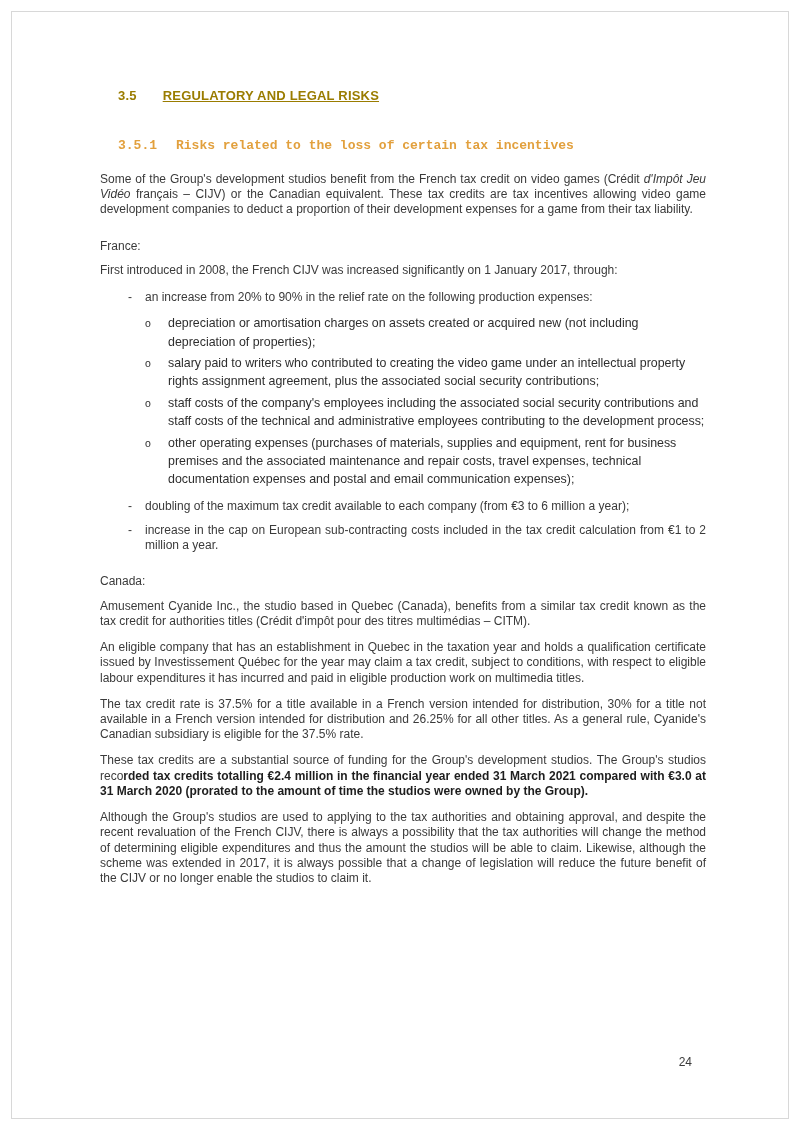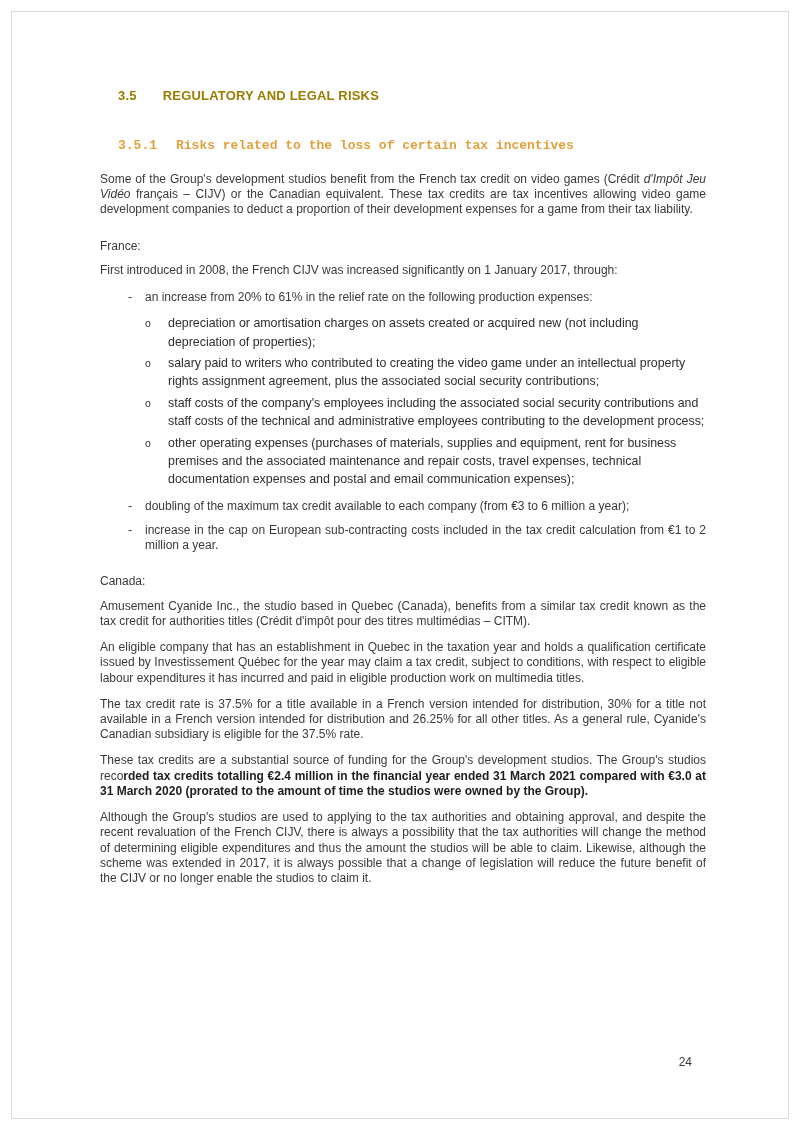--- a/index.html
+++ b/index.html
@@ -5,21 +5,21 @@
   html,body{margin:0;padding:0;}
   body{
     width:800px;height:1131px;position:relative;background:#ffffff;
     font-family:"Liberation Sans",sans-serif;color:var(--body,#3a3a3a);
     -webkit-font-smoothing:antialiased;
   }
   .page-border{position:absolute;left:11px;top:11px;right:11px;bottom:12px;border:1px solid #d8d8d8;pointer-events:none;}
   .content{position:absolute;left:100px;top:88px;width:606px;font-size:12px;line-height:1.27;}
   h1.sec{font-size:13px;font-weight:bold;color:var(--heading1,#9a7c00);margin:0 0 0 18px;letter-spacing:.2px;}
   h1.sec .hnum{margin-right:26px;}
-  h1.sec .htitle{}
+  h1.sec .htitle{text-decoration:underline;}
   h2.sub{font-size:13px;font-weight:bold;color:var(--heading2,#e2a03d);margin:33px 0 18px 18px;font-family:Liberation Mono, monospace;}
   h2.sub .hnum{margin-right:19px;}
   p{margin:0 0 11px;}
   .just{text-align:justify;}
   .label{margin:21px 0 9px;}
   .lead{margin:0 0 12px;}
   .dash-item{display:flex;margin:0 0 9px;}
   .dash-item .marker{flex:0 0 17px;margin-left:28px;}
   .dash-item .txt{flex:1;}
   .sub-list{margin:0 0 10px;}
@@ -47,21 +47,21 @@
     </h2>
 
     <p class="just"><span>Some of the Group's development studios benefit from the French tax credit on video games (Crédit </span><i class="frterm">d'Impôt Jeu Vidéo</i><span> français – CIJV) or the Canadian equivalent. These tax credits are tax incentives allowing video game development companies to deduct a proportion of their development expenses for a game from their tax liability.</span></p>
 
     <p class="label">France:</p>
 
     <p class="lead">First introduced in 2008, the French CIJV was increased significantly on 1 January 2017, through:</p>
 
     <div class="dash-item">
       <span class="marker">-</span>
-      <span class="txt">an increase from 20% to 61% in the relief rate on the following production expenses:</span>
+      <span class="txt">an increase from 20% to 90% in the relief rate on the following production expenses:</span>
     </div>
 
     <div class="sub-list">
       <div class="sub-item">
         <span class="marker">o</span>
         <span class="txt">depreciation or amortisation charges on assets created or acquired new (not including depreciation of properties);</span>
       </div>
       <div class="sub-item">
         <span class="marker">o</span>
         <span class="txt">salary paid to writers who contributed to creating the video game under an intellectual property rights assignment agreement, plus the associated social security contributions;</span>

